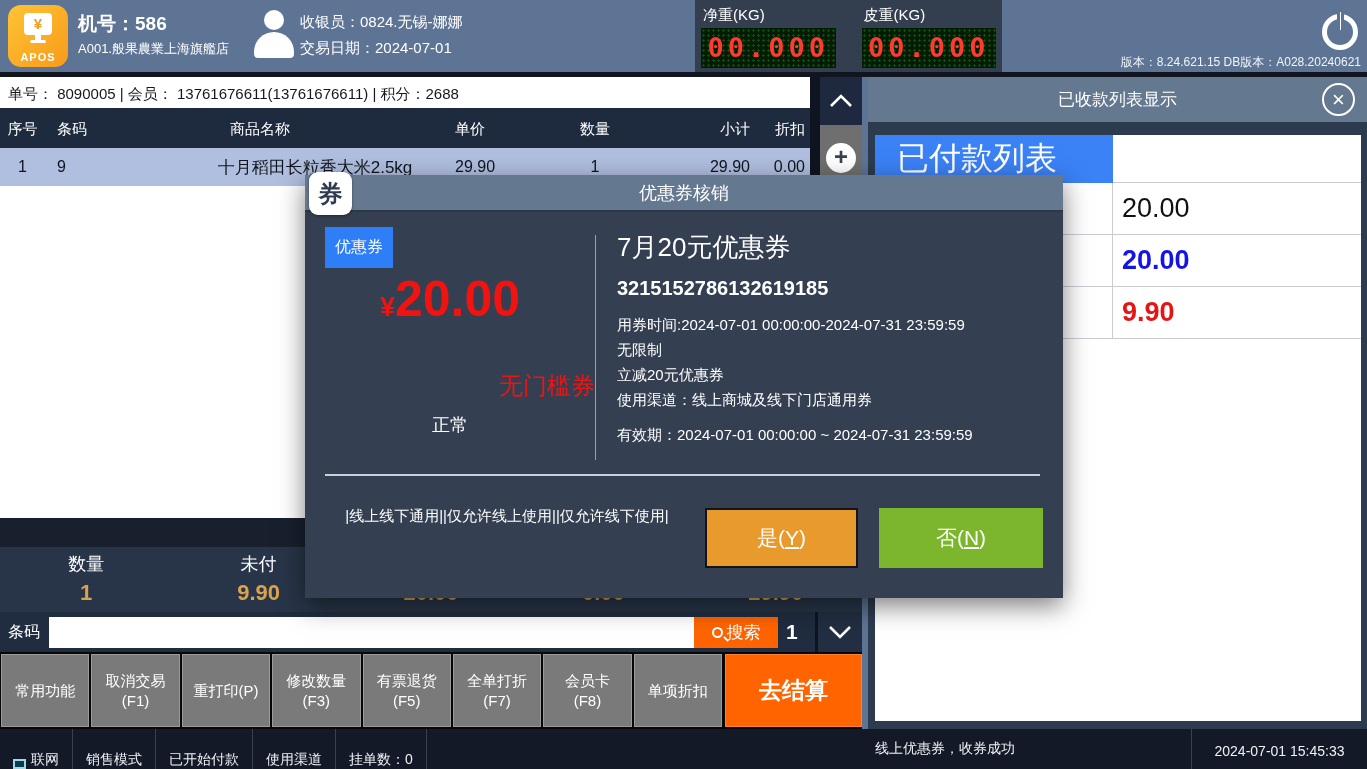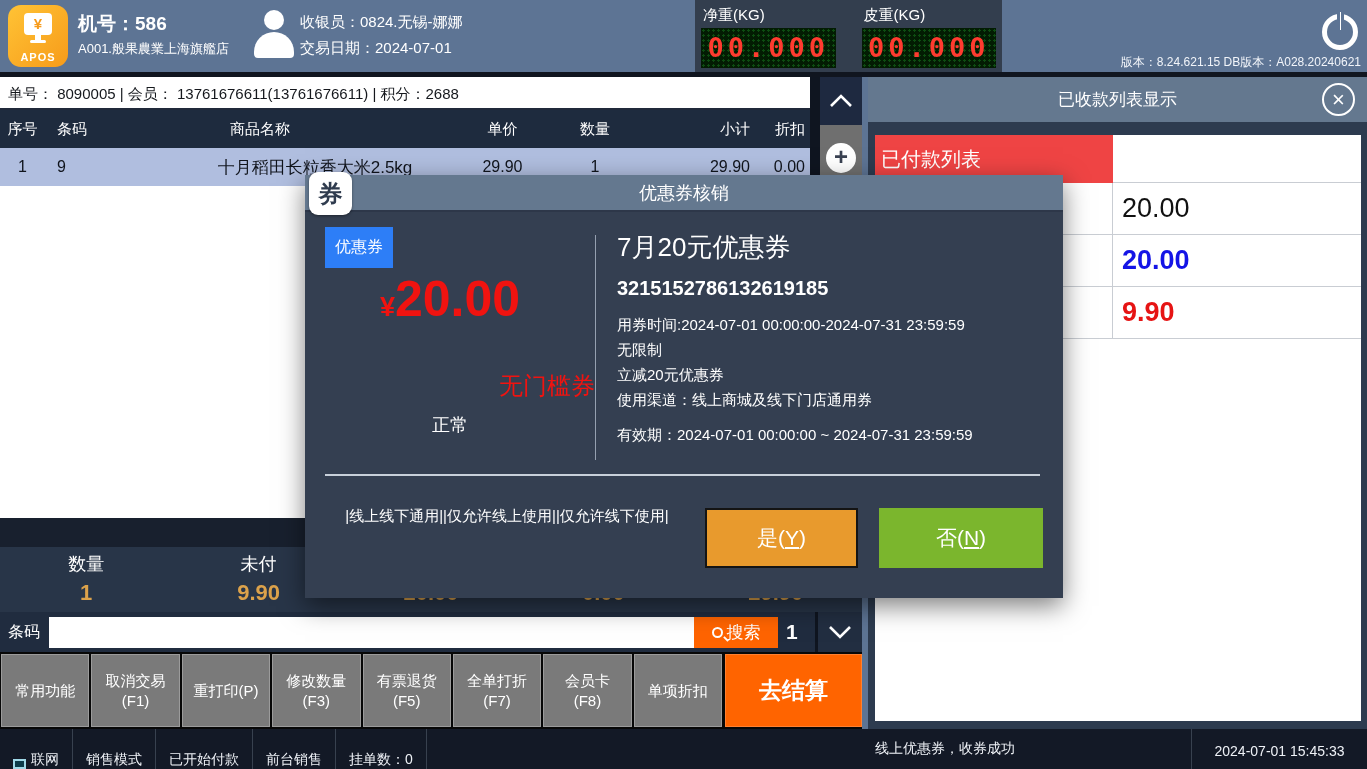--- a/index.html
+++ b/index.html
@@ -39,21 +39,21 @@
   #version { right:6px; top:54px; font-size:12px; color:#f2f5fa; }
 
   #topLine { left:0; top:72px; width:1367px; height:5px; background:#10151f; }
 
   
   #orderBar { left:0; top:77px; width:810px; height:33px; background:#fff; color:#15181d;
               font-size:15px; line-height:33px; padding-left:8px; border-bottom:2px solid #20293a; }
   #itemsHeader { left:0; top:110px; width:810px; height:38px; background:#1e2b3e; display:flex; align-items:center; font-size:15px; }
   #itemRow { left:0; top:148px; width:810px; height:38px; background:#b0bedf; color:#10141c; display:flex; align-items:center; font-size:16px; }
   .c1{width:45px;text-align:center;} .c2{width:130px;padding-left:12px;} .c3{width:280px;text-align:left;padding-left:55px;}
-  .c4{width:95px;text-align:center;} .c5{width:90px;text-align:center;} .c6{width:110px;text-align:right;} .c7{width:55px;text-align:right;}
+  .c4{width:95px;text-align:left;} .c5{width:90px;text-align:center;} .c6{width:110px;text-align:right;} .c7{width:55px;text-align:right;}
   #itemRow .c3 { text-align:center; padding-left:0; font-size:17px; }
   #listWhite { left:0; top:186px; width:810px; height:332px; background:#fff; }
 
   
   #stripGap { left:810px; top:77px; width:10px; height:575px; background:#0f1520; }
   #strip { left:820px; top:77px; width:42px; height:575px; background:#1e2940; }
   #btnCollapse { left:820px; top:77px; width:42px; height:48px; background:#1e2940; display:flex; align-items:center; justify-content:center; cursor:pointer; }
   #btnPlus { left:820px; top:125px; width:42px; height:65px; background:#6f6f6f; display:flex; align-items:center; justify-content:center; cursor:pointer; }
   #btnPlus .circ { width:30px; height:30px; background:#fff; border-radius:50%; color:#3a4252; font-size:24px; font-weight:bold; line-height:28px; text-align:center; }
   #btnExpand { left:815px; top:612px; width:47px; height:40px; background:#222e41; border-left:3px solid #0f1520; display:flex; align-items:center; justify-content:center; cursor:pointer; }
@@ -89,21 +89,21 @@
   
   #payPanel { left:868px; top:77px; width:499px; height:652px; background:#2d3b4f; }
   #payTitle { position:absolute; left:0; top:0; width:499px; height:45px; background:#64788f; display:flex; align-items:center; justify-content:center; font-size:17px; }
   #payClose { position:absolute; right:12px; top:6px; width:33px; height:33px; border:2px solid #fff; border-radius:50%;
               display:flex; align-items:center; justify-content:center; font-size:22px; color:#fff; cursor:pointer; }
   #payWhite { position:absolute; left:7px; top:58px; width:486px; height:586px; background:#fff; }
   .payrow { position:absolute; left:0; width:486px; border-bottom:1px solid #c9cdd3; }
   .paycell-l { position:absolute; left:0; top:0; height:100%; width:238px; border-right:1px solid #c9cdd3; }
   .paycell-r { position:absolute; left:239px; top:0; height:100%; display:flex; align-items:center; padding-left:8px; font-size:27px; color:#111; }
   #payHeadRow { top:0; height:48px; }
-  #payHeadCell { position:absolute; left:0; top:0; width:238px; height:48px; background:#ef4444; color:#fff; font-size:20px; display:flex; align-items:center; padding-left:6px; }
+  #payHeadCell { position:absolute; left:0; top:0; width:238px; height:48px; background:#3b82f6; color:#fff; font-size:32px; display:flex; align-items:center; padding-left:22px; }
   .amt-black { color:#111; font-weight:normal; }
   .amt-blue { color:#1414e6; font-weight:bold; }
   .amt-red { color:#e61414; font-weight:bold; }
 
   
   #modal { left:305px; top:175px; width:758px; height:423px; background:#343f51; box-shadow:0 8px 24px rgba(0,0,0,.5); }
   #modalTitle { position:absolute; left:0; top:0; width:758px; height:37px; background:#64788f; border-bottom:2px solid #2d3749;
                 display:flex; align-items:center; justify-content:center; font-size:18px; }
   #modalBadge { position:absolute; left:4px; top:-3px; width:43px; height:43px; background:#fff; border-radius:9px;
                 color:#2f3b4e; font-size:24px; font-weight:bold; display:flex; align-items:center; justify-content:center;
@@ -337,17 +337,17 @@
   </div>
 </div>
 
 <div id="statusBar" class="abs">
   <span class="sitem">
     <span class="neticon"></span>
     <span>联网</span>
   </span>
   <span class="sitem">销售模式</span>
   <span class="sitem">已开始付款</span>
-  <span class="sitem">前台销售</span>
+  <span class="sitem">使用渠道</span>
   <span class="sitem">挂单数：0</span>
   <span id="statusMsg">线上优惠券，收券成功</span>
   <span id="statusTime">2024-07-01 15:45:33</span>
 </div>
 
 </body></html>

